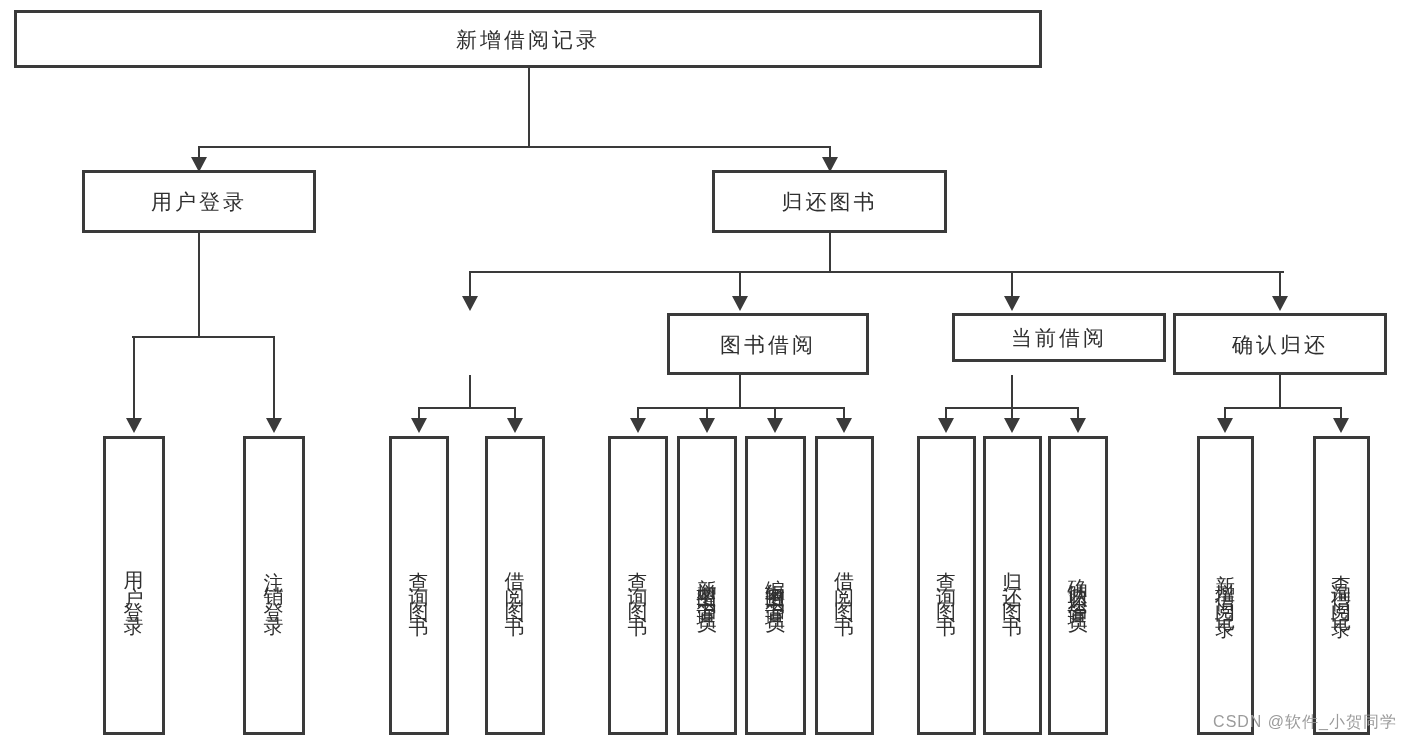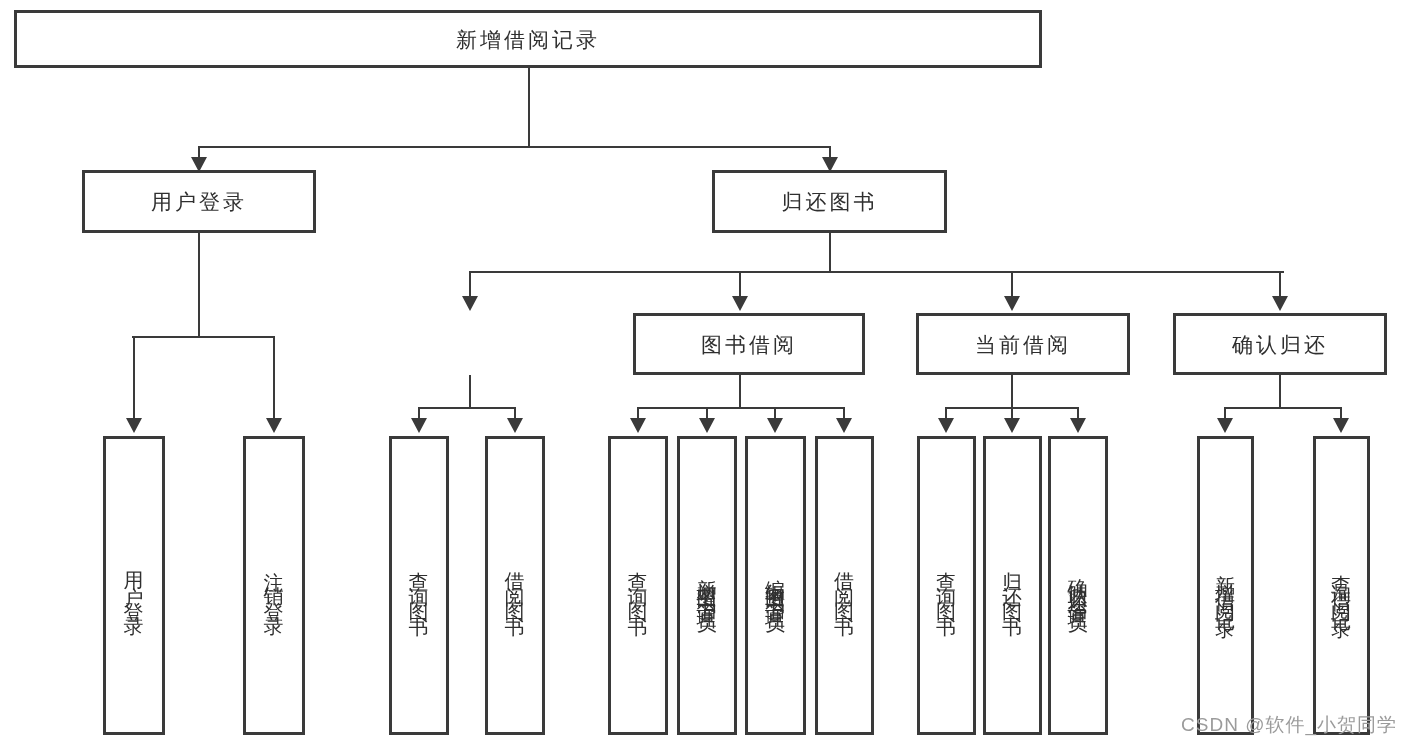--- a/index.html
+++ b/index.html
@@ -39,21 +39,21 @@
   .hline{position:absolute;height:2px;background:var(--line);}
   .vline{position:absolute;width:2px;background:var(--line);}
   .arrow{
     position:absolute;width:0;height:0;
     border-left:8px solid transparent;
     border-right:8px solid transparent;
     border-top:15px solid var(--line);
   }
   .watermark{
     position:absolute;right:8px;top:712px;
-    font-size:19px;color:var(--watermark);
+    font-size:16px;color:var(--watermark);
     letter-spacing:1px;white-space:nowrap;
   }
 </style>
 </head>
 <body>
 
 <div class="canvas">
 
   <div class="node" style="left:14px;top:10px;width:1028px;height:58px">
     <span class="hlabel">新增借阅记录</span>
@@ -84,24 +84,24 @@
   <div class="hline" style="left:469px;top:271px;width:815px"></div>
   <div class="vline" style="left:469px;top:271px;height:26px"></div>
   <div class="arrow" style="left:462px;top:296px"></div>
   <div class="vline" style="left:739px;top:271px;height:26px"></div>
   <div class="arrow" style="left:732px;top:296px"></div>
   <div class="vline" style="left:1011px;top:271px;height:26px"></div>
   <div class="arrow" style="left:1004px;top:296px"></div>
   <div class="vline" style="left:1279px;top:271px;height:26px"></div>
   <div class="arrow" style="left:1272px;top:296px"></div>
 
-  <div class="node" style="left:633px;top:313px;width:232px;height:62px">
+  <div class="node" style="left:667px;top:313px;width:202px;height:62px">
     <span class="hlabel">图书借阅</span>
   </div>
-  <div class="node" style="left:916px;top:313px;width:214px;height:62px">
+  <div class="node" style="left:952px;top:313px;width:214px;height:49px">
     <span class="hlabel">当前借阅</span>
   </div>
   <div class="node" style="left:1173px;top:313px;width:214px;height:62px">
     <span class="hlabel">确认归还</span>
   </div>
 
   <div class="vline" style="left:469px;top:375px;height:32px"></div>
   <div class="hline" style="left:418px;top:407px;width:98px"></div>
   <div class="vline" style="left:418px;top:407px;height:12px"></div>
   <div class="arrow" style="left:411px;top:418px"></div>

